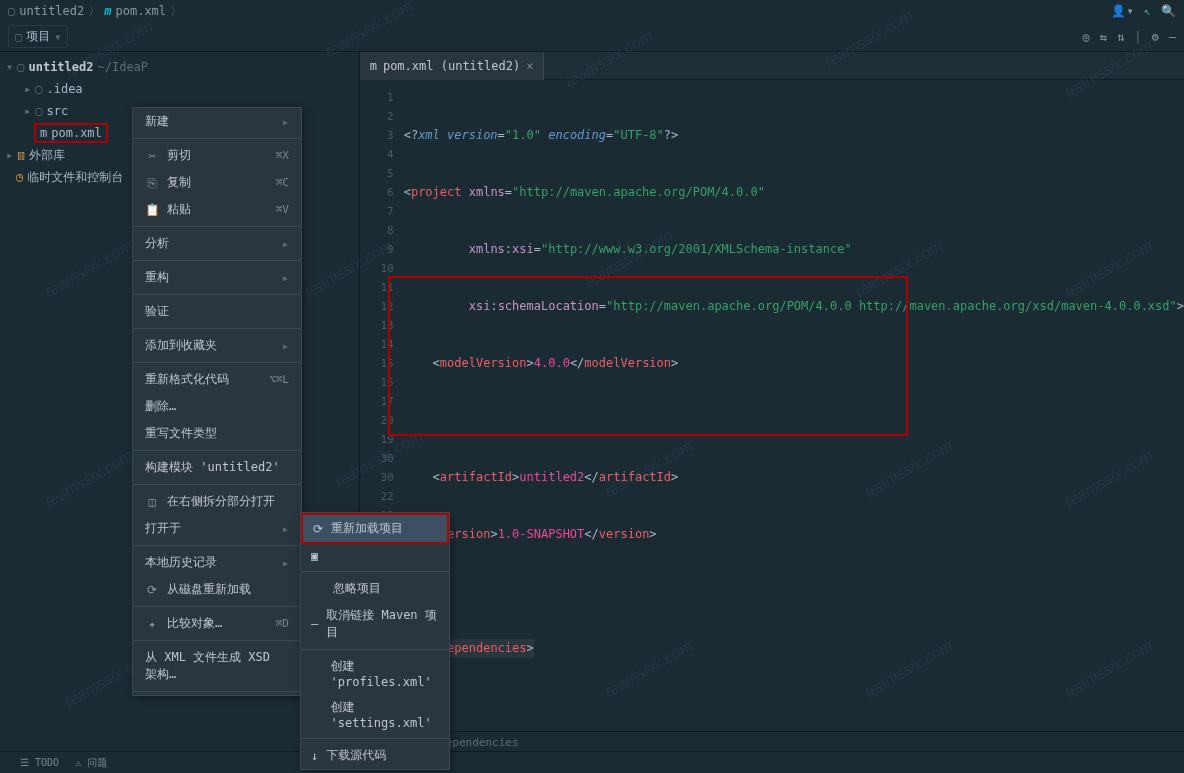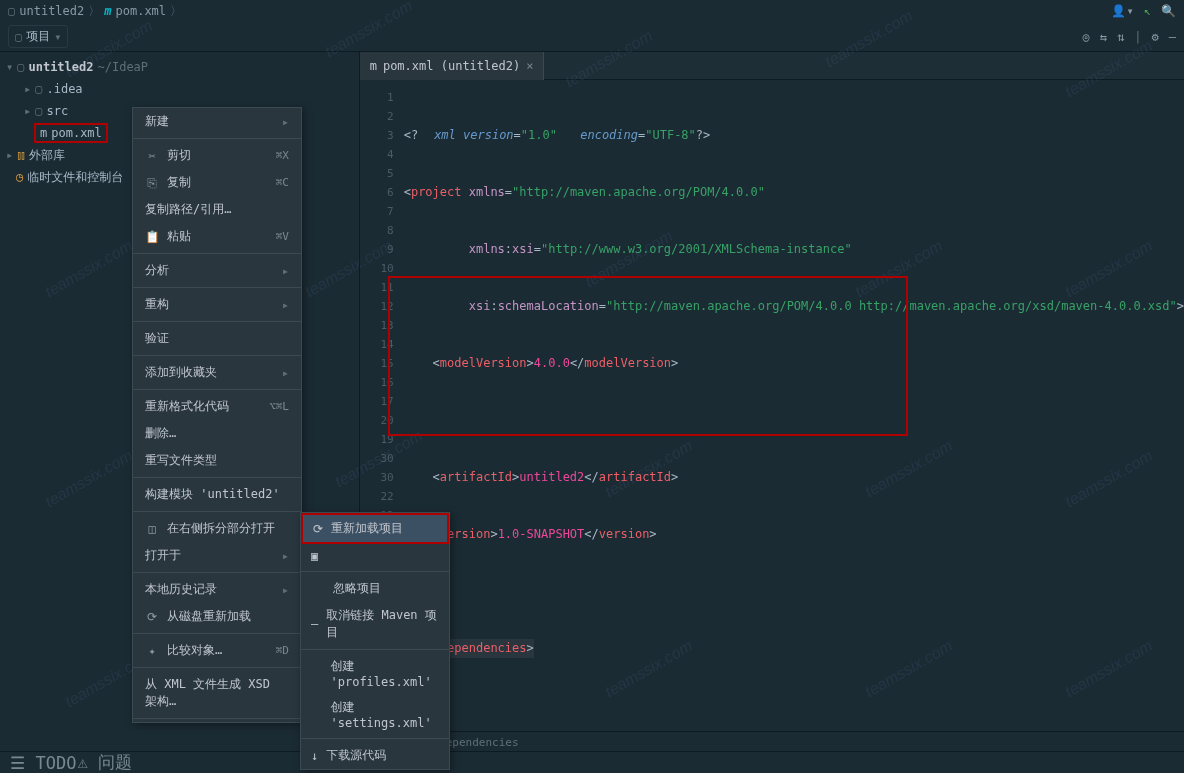--- a/index.html
+++ b/index.html
@@ -37,26 +37,26 @@
   .gutter { width:44px; text-align:right; padding-right:10px; color:#4b5b64; padding-top:8px; }
   .gutter div { height:19px; line-height:19px; font-size:11px; }
   .code { flex:1; padding-top:8px; font-family:"Monaco","Menlo",monospace; font-size:12px; line-height:19px; white-space:pre; }
   .code .l { height:19px; }
   .c-punc { color:#a9b7c6; }
   .c-tag { color:#ec5f67; }
   .c-attr { color:#c594c5; }
   .c-str { color:#37a166; }
   .c-ns { color:#c594c5; }
   .c-txt { color:#ec4899; }
-  .c-proc { color:#6699cc; font-style:italic;margin-left:16px; }
+  .c-proc { color:#6699cc; font-style:italic; }
   .hl-line { background:#29363e; display:inline-block; }
   .red-box { position:absolute; border:2px solid #b00000; pointer-events:none; }
   .bulb { position:absolute; left:-32px; color:#fac863; background:#29363e; border-radius:2px; padding:1px 2px; font-size:11px; }
   .breadcrumb-bar { height:22px; border-top:1px solid #0d1b22; padding:0 10px; color:#5f6f78; font-size:11px; display:flex; align-items:center; gap:6px; }
-  .bottombar { position:absolute; bottom:0; left:0; right:0; height:22px; display:flex; align-items:center; gap:1px; padding:0 10px; color:#7a8890; font-size:17px; border-top:1px solid #0d1b22; }
+  .bottombar { position:absolute; bottom:0; left:0; right:0; height:22px; display:flex; align-items:center; gap:16px; padding:0 20px; color:#7a8890; font-size:10px; border-top:1px solid #0d1b22; }
   .wm { position:absolute; color:rgba(100,140,200,.12); font-size:16px; font-style:italic; transform:rotate(-30deg); pointer-events:none; font-family:sans-serif; }
 </style>
 </head>
 <body>
 
 <div class="wm" style="left:60px;top:40px">teamssix.com</div>
 <div class="wm" style="left:320px;top:20px">teamssix.com</div>
 <div class="wm" style="left:560px;top:50px">teamssix.com</div>
 <div class="wm" style="left:820px;top:30px">teamssix.com</div>
 <div class="wm" style="left:1060px;top:60px">teamssix.com</div>
@@ -159,23 +159,20 @@
             <span>剪切</span>
           </span>
           <span class="sc">⌘X</span>
         </div>
       <div class="cm-item">
           <span class="cm-label">
             <span class="ic">⎘</span>
             <span>复制</span>
           </span>
           <span class="sc">⌘C</span>
-        </div>
-      <div class="cm-item">
-          <span>复制路径/引用…</span>
         </div>
       <div class="cm-item">
           <span class="cm-label">
             <span class="ic">📋</span>
             <span>粘贴</span>
           </span>
           <span class="sc">⌘V</span>
         </div>
       <div class="cm-sep"></div>
       <div class="cm-item">

